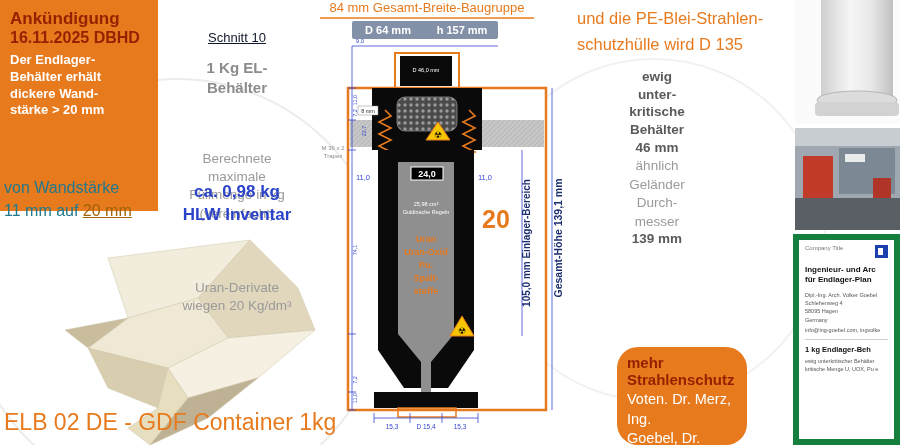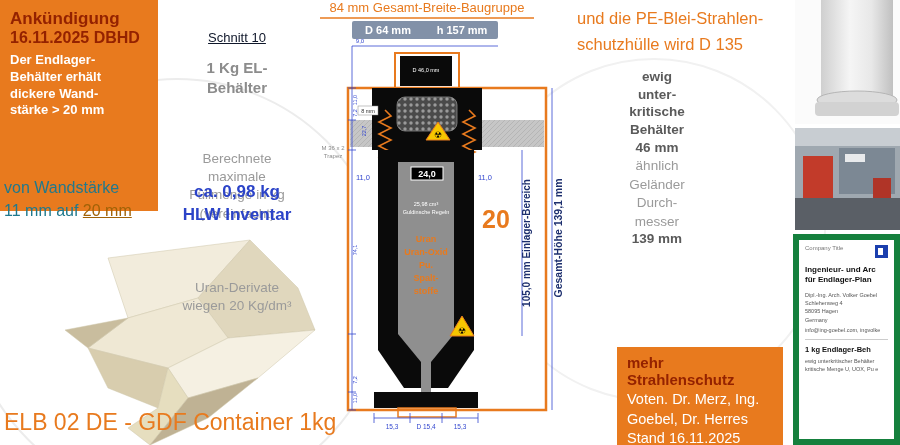--- a/index.html
+++ b/index.html
@@ -23,21 +23,21 @@
   .gray-sm{color:#0f172a;font-size:13px;text-decoration:underline;}
   .gray-md{color:#9a9a9a;font-size:13.5px;line-height:1.35;margin-top:45px;}
   .gray-bold{color:#8c8c8c;font-weight:bold;font-size:15px;line-height:1.3;}
   .blue-bold{color:#2b43c8;font-weight:bold;font-size:17px;line-height:1.35;}
   
   .r-head{left:577px;top:6px;width:220px;color:#e87a1e;font-size:16.5px;line-height:1.55;}
   .r-center{width:100px;text-align:center;}
   .dark-b{color:#5a5a5a;font-weight:bold;font-size:13.5px;line-height:1.3;}
   .r-gray{color:#9a9a9a;font-size:13.5px;line-height:1.38;}
   
-  .note{left:617px;top:347px;width:166px;height:98px;background:#e87a1e;box-sizing:border-box;padding:7px 10px;}
+  .note{left:617px;top:347px;width:130px;height:98px;background:#e87a1e;box-sizing:border-box;padding:7px 10px;border-radius:21px;}
   .note-title{color:#942200;font-weight:bold;font-size:15px;margin-bottom:2px;}
   .note-body{color:#fff;font-size:14.5px;line-height:1.35;}
   
   .footer{left:4px;top:409px;color:#e87a1e;font-size:23px;}
   
   .thumb{position:absolute;overflow:hidden;}
   .doc-card{left:793px;top:234px;width:107px;height:211px;background:#fff;border:6px solid #15803d;
             box-sizing:border-box;padding:5px 6px;}
   .dc-row{display:flex;justify-content:space-between;align-items:flex-start;}
   .dc-company{font-size:6px;color:#777;}

